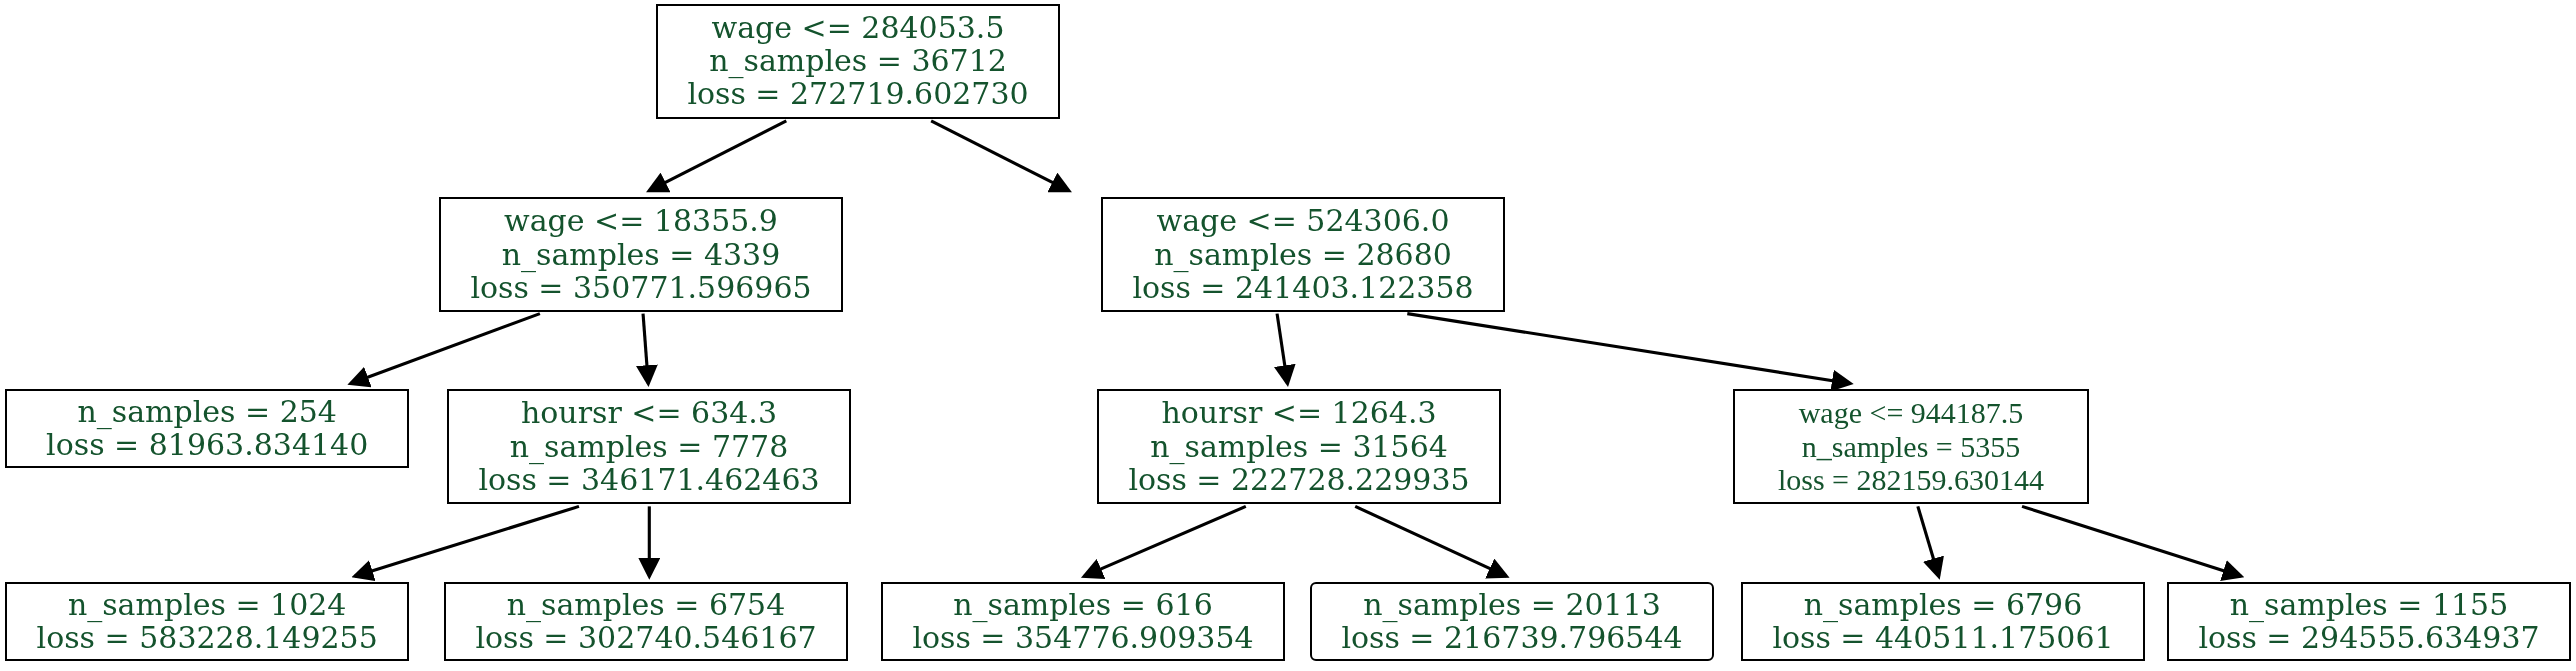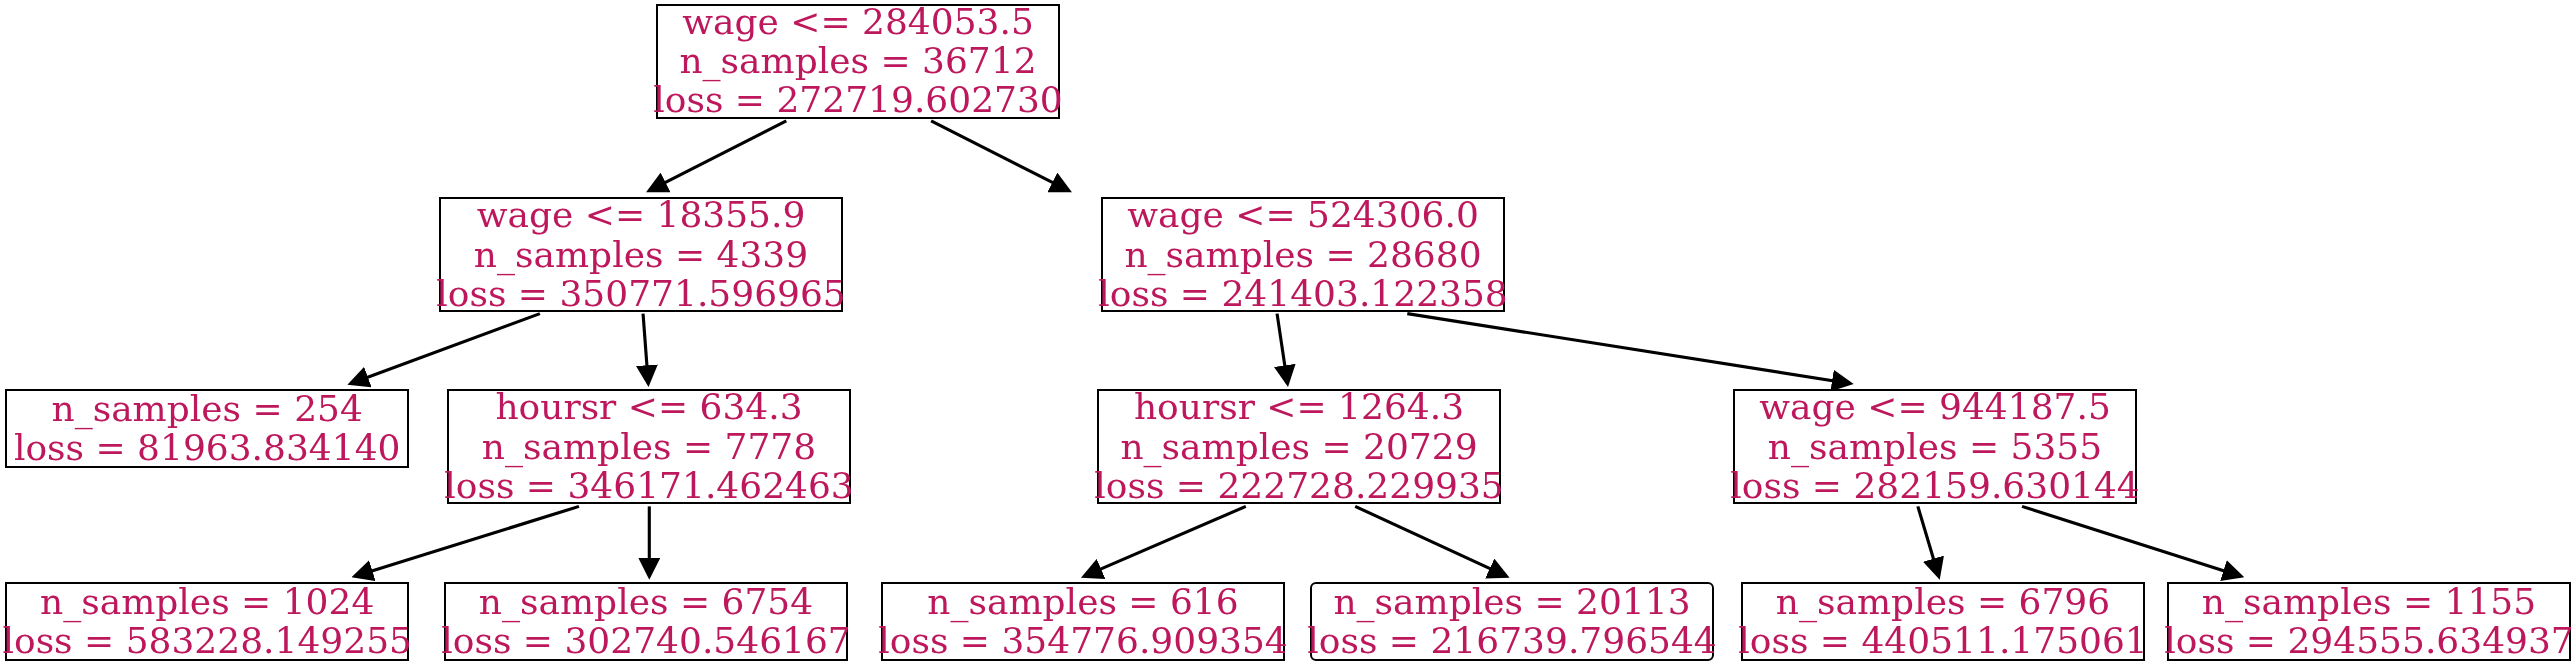--- a/index.html
+++ b/index.html
@@ -26,22 +26,22 @@
   .node {
     position: absolute;
     box-sizing: border-box;
     border: 2.1px solid #000000;
     background: #ffffff;
     display: flex;
     flex-direction: column;
     align-items: center;
     justify-content: center;
     line-height: 1.0;
-    color: #be185d;
-    font-size: 36px;
+    color: #14532d;
+    font-size: 30px;
     letter-spacing: 0px;
     white-space: nowrap;
   }
   .node .line {
     display: block;
     text-align: center;
     padding: 0;
     margin: 0;
   }
   .node .line + .line {
@@ -104,25 +104,25 @@
   </div>
 
   <div class="node" style="left:447px; top:389px; width:404px; height:115px;">
     <span class="line">hoursr &lt;= 634.3</span>
     <span class="line">n_samples = 7778</span>
     <span class="line">loss = 346171.462463</span>
   </div>
 
   <div class="node" style="left:1097px; top:389px; width:404px; height:115px;">
     <span class="line">hoursr &lt;= 1264.3</span>
-    <span class="line">n_samples = 20729</span>
+    <span class="line">n_samples = 31564</span>
     <span class="line">loss = 222728.229935</span>
   </div>
 
-  <div class="node" style="left:1733px; top:389px; width:404px; height:115px;">
+  <div class="node" style="left:1733px; top:389px; width:356px; height:115px;font-family:Liberation Serif, serif;">
     <span class="line">wage &lt;= 944187.5</span>
     <span class="line">n_samples = 5355</span>
     <span class="line">loss = 282159.630144</span>
   </div>
 
   <div class="node" style="left:5.2px; top:582px; width:404px; height:79px;">
     <span class="line">n_samples = 1024</span>
     <span class="line">loss = 583228.149255</span>
   </div>
 

